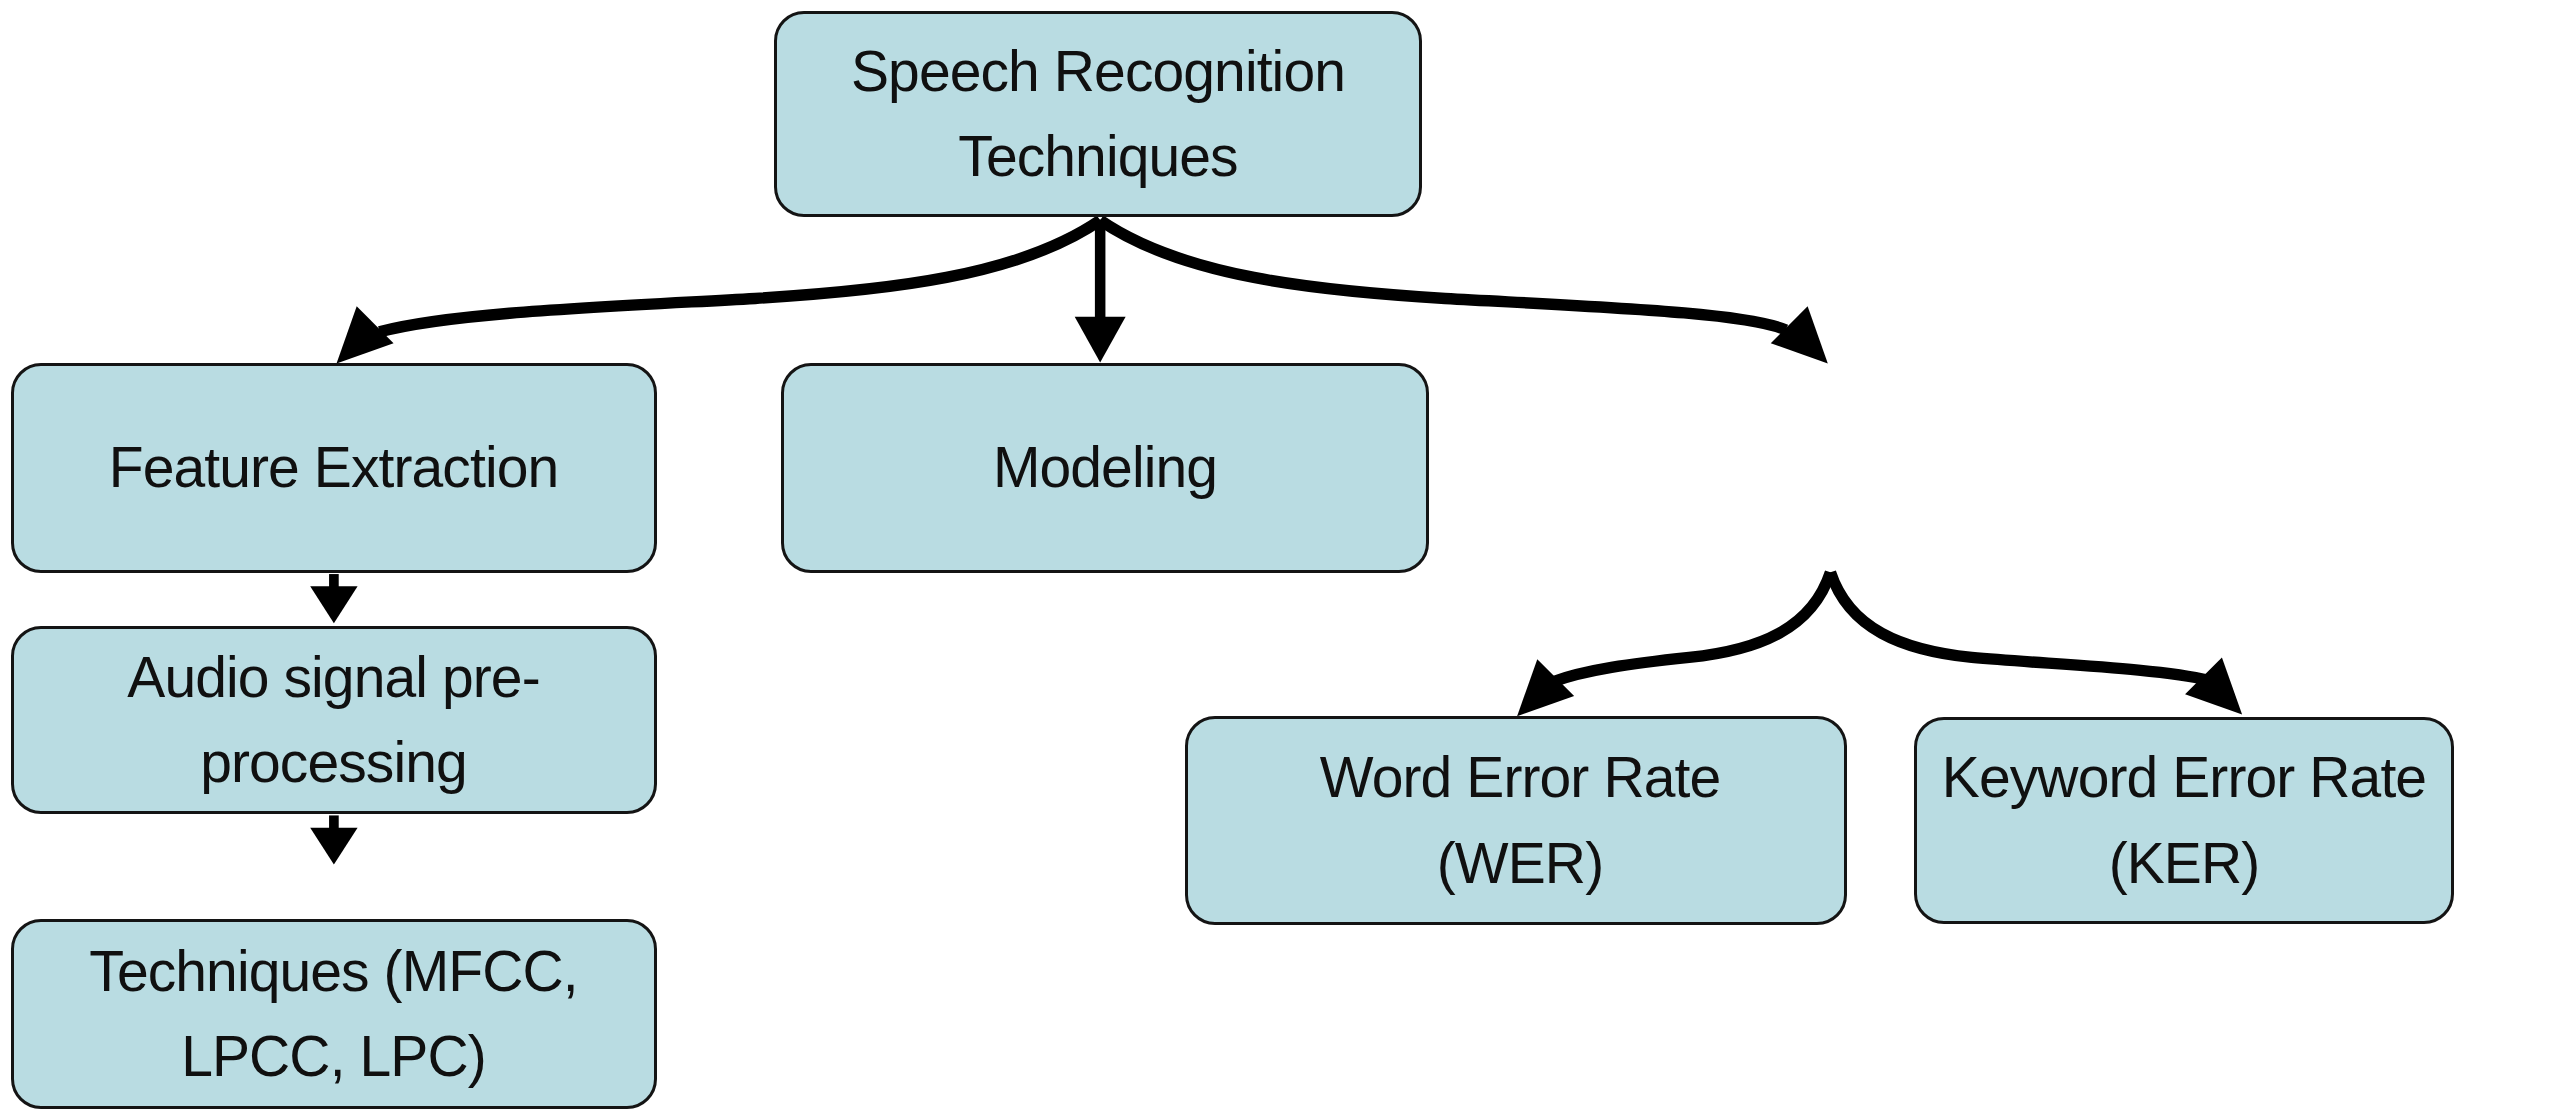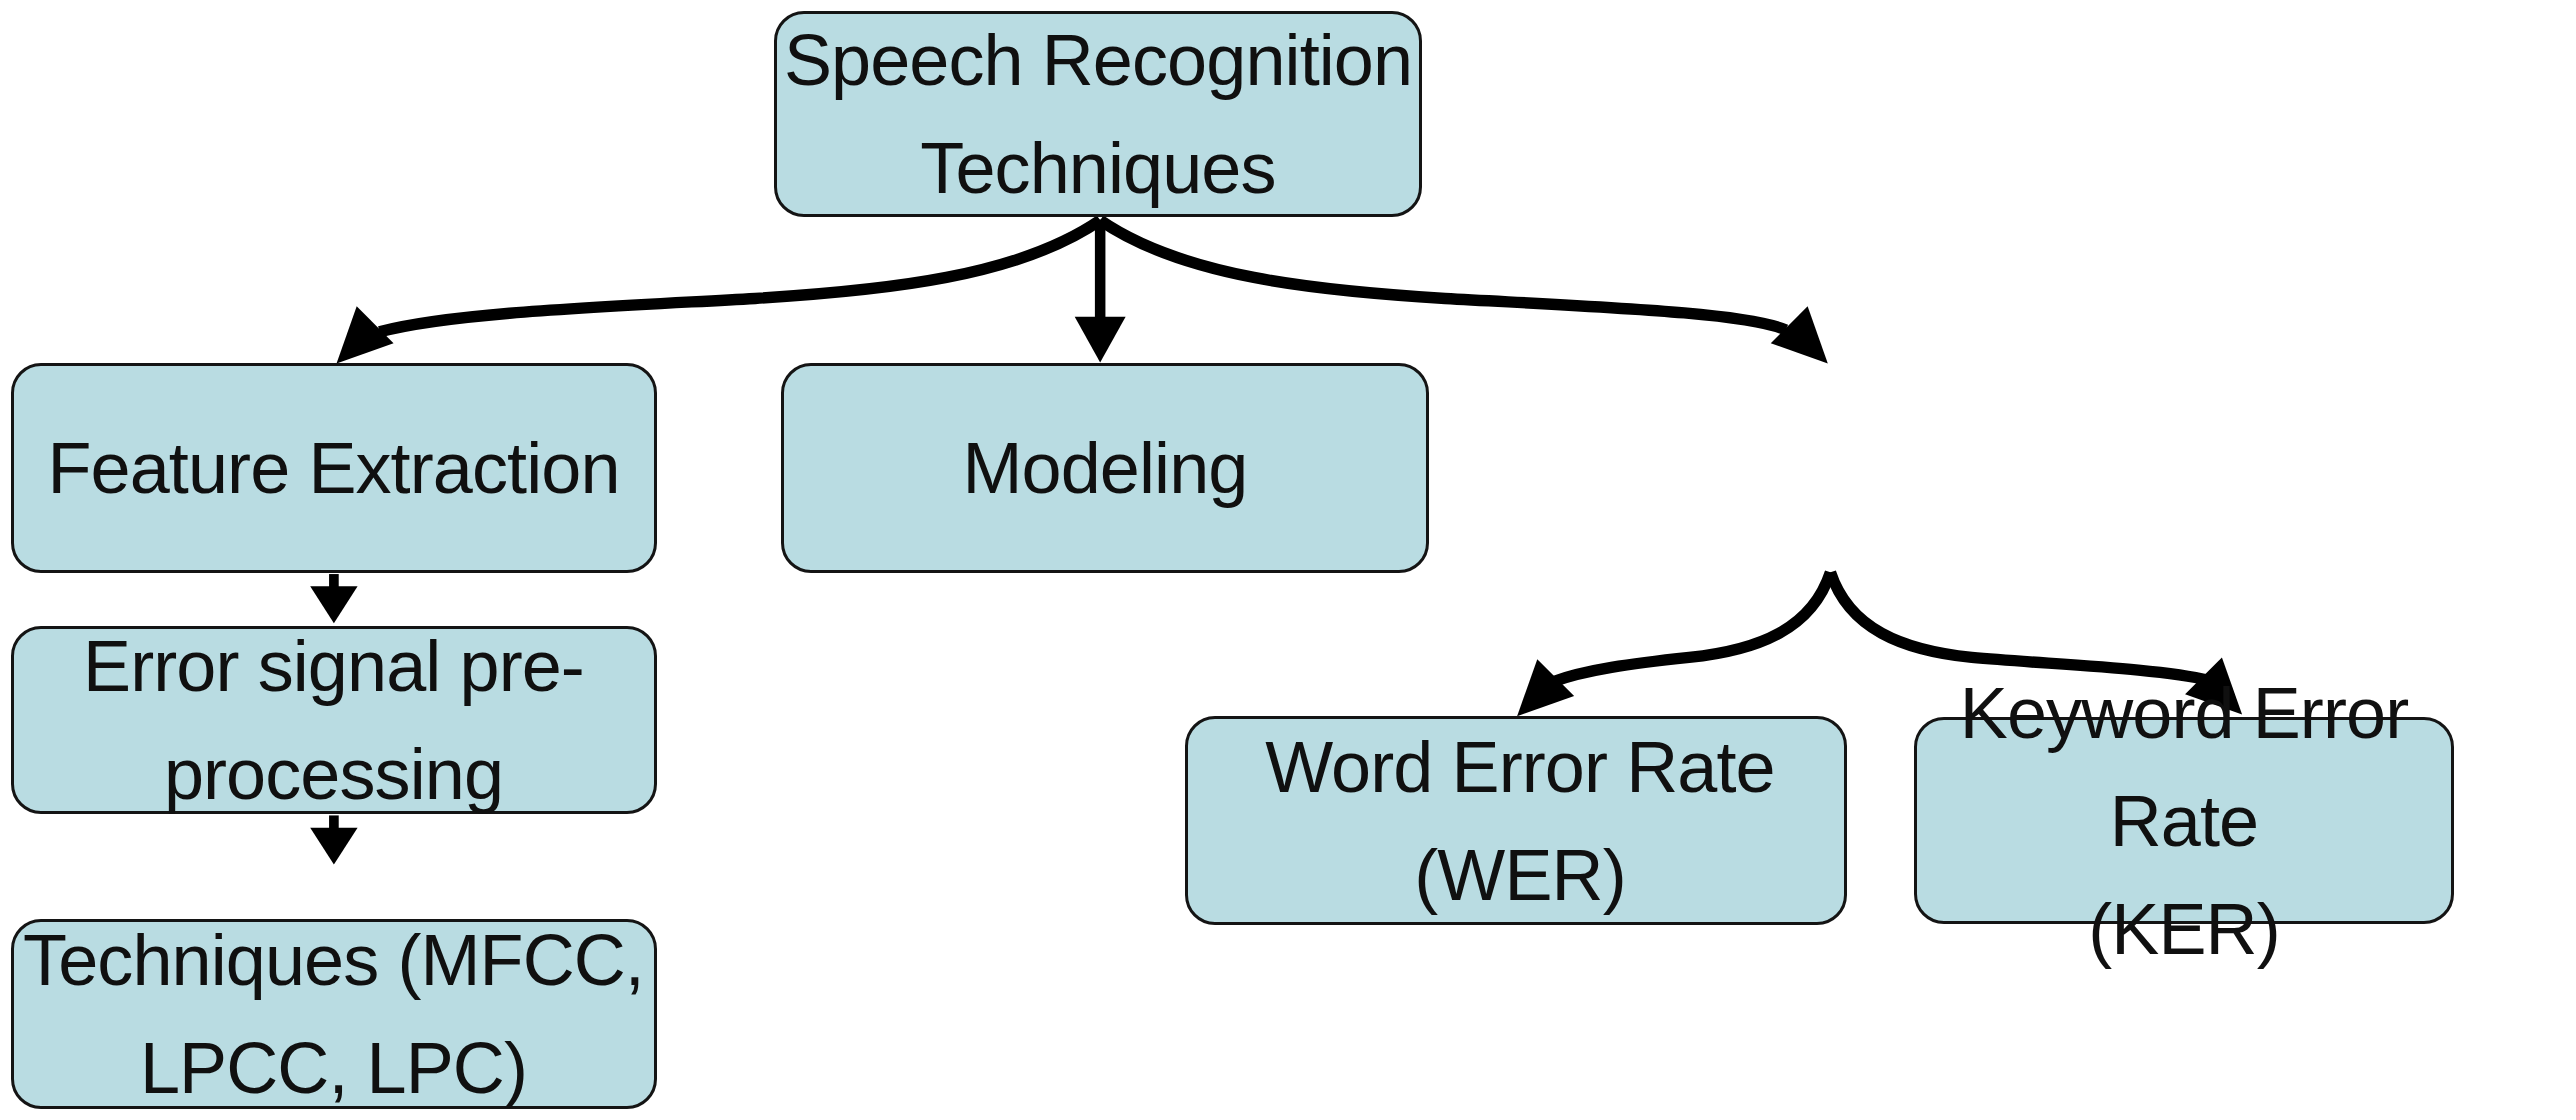--- a/index.html
+++ b/index.html
@@ -23,21 +23,21 @@
   .node{
     position:absolute;
     box-sizing:border-box;
     background:var(--node-fill);
     border:3.5px solid var(--node-border);
     border-radius:30px;
     display:flex;align-items:center;justify-content:center;
     text-align:center;
     white-space:pre-line;
     color:var(--text);
-    font-size:72px;
+    font-size:57px;
     line-height:1.5;
     letter-spacing:-0.9px;
   }
 </style>
 </head>
 <body>
 
 <div id="canvas">
 
   <svg id="edges" viewBox="0 0 2934 1276" xmlns="http://www.w3.org/2000/svg">
@@ -65,21 +65,21 @@
   </svg>
 
   <div class="node" style="left:774px;top:11.4px;width:648px;height:206px;">Speech Recognition
 Techniques</div>
 
   <div class="node" style="left:781px;top:363px;width:648px;height:210px;">Modeling</div>
 
   <div class="node" style="left:10.5px;top:363px;width:646px;height:210px;">Feature Extraction</div>
 
 
-  <div class="node" style="left:10.5px;top:626px;width:646px;height:188px;">Error signal pre-
+  <div class="node" style="left:10.5px;top:626px;width:646px;height:188px;">Audio signal pre-
 processing</div>
 
   <div class="node" style="left:10.5px;top:919px;width:646px;height:190px;">Techniques (MFCC,
 LPCC, LPC)</div>
 
   <div class="node" style="left:1185px;top:716px;width:662px;height:209px;padding-left:8px;">Word Error Rate
 (WER)</div>
 
   <div class="node" style="left:1914px;top:717px;width:540px;height:207px;">Keyword Error Rate
 (KER)</div>

